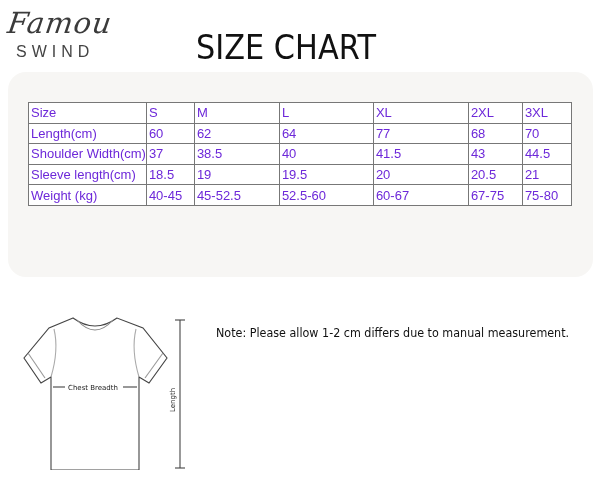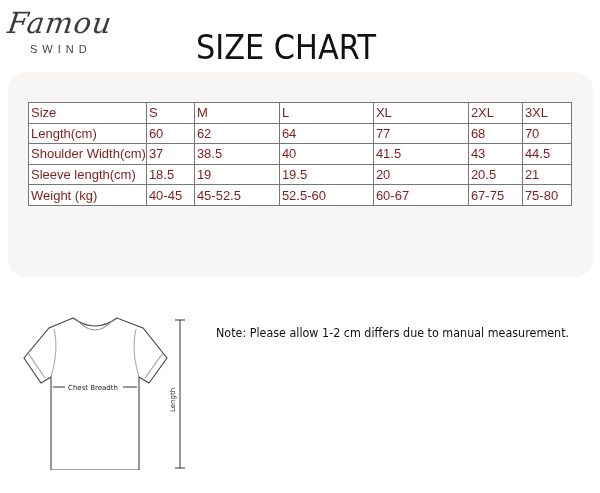--- a/index.html
+++ b/index.html
@@ -1,23 +1,23 @@
 <!DOCTYPE html>
 <html><head>
 <meta charset="utf-8">
 <style>
   html,body{margin:0;padding:0;}
   body{width:600px;height:493px;background:#ffffff;position:relative;overflow:hidden;font-family:"Liberation Sans",sans-serif;}
   .bgpanel{position:absolute;left:8px;top:72px;width:585px;height:205px;background:#f7f6f4;border-radius:18px;}
   .logo{position:absolute;left:4px;top:6px;width:120px;height:50px;}
   .logo-main{position:absolute;left:4px;top:0;font-family:"DejaVu Serif",serif;font-style:italic;font-size:29px;color:#3b3b3b;letter-spacing:1px;transform:skewX(-8deg);}
-  .logo-sub{position:absolute;left:26px;top:37px;font-family:"Liberation Sans",sans-serif;font-size:11px;letter-spacing:5px;color:#444;}
+  .logo-sub{position:absolute;left:12px;top:37px;font-family:"Liberation Sans",sans-serif;font-size:16px;letter-spacing:5px;color:#444;}
   .title{position:absolute;left:196px;top:28px;font-family:"DejaVu Sans",sans-serif;font-size:33px;color:#111;letter-spacing:0px;transform:scaleX(0.92);transform-origin:left top;}
   table.size{position:absolute;left:28px;top:102px;border-collapse:collapse;background:#fff;}
-  table.size td{border:1px solid #777;font-size:13px;color:#7f1d1d;padding:0 0 0 2px;height:19.6px;line-height:19px;white-space:nowrap;}
+  table.size td{border:1px solid #777;font-size:13px;color:#6d28d9;padding:0 0 0 2px;height:19.6px;line-height:19px;white-space:nowrap;}
   .note{position:absolute;left:216px;top:326px;font-family:"DejaVu Sans",sans-serif;font-size:12px;color:#111;transform:scaleX(0.93);transform-origin:left top;}
   .shirt{position:absolute;left:15px;top:310px;}
 </style>
 </head>
 <body>
 
 <div class="bgpanel"></div>
 
 <div class="logo">
   <div class="logo-main">Famou</div>

